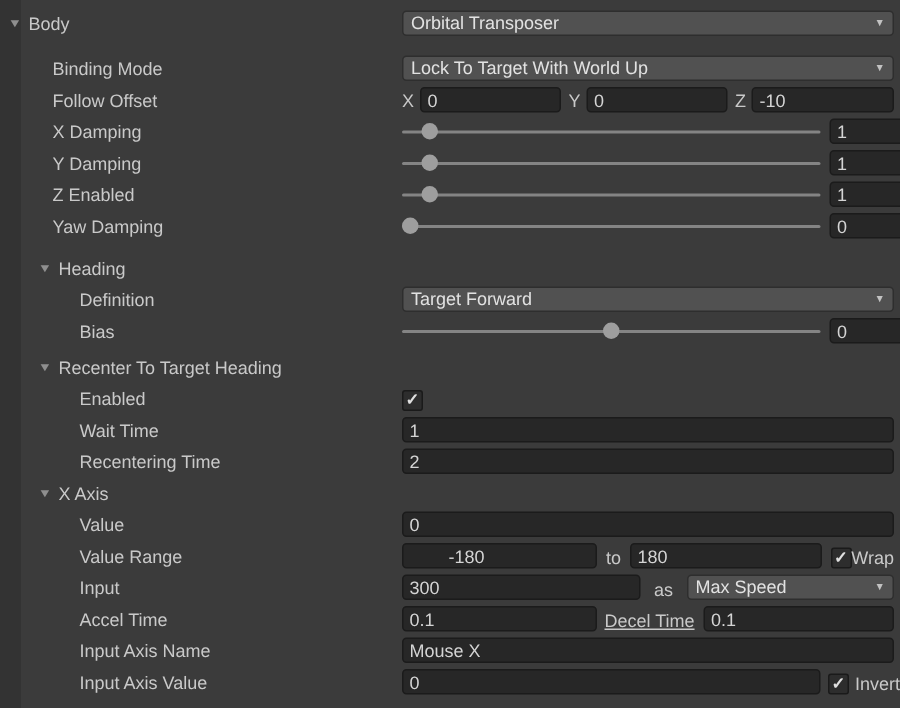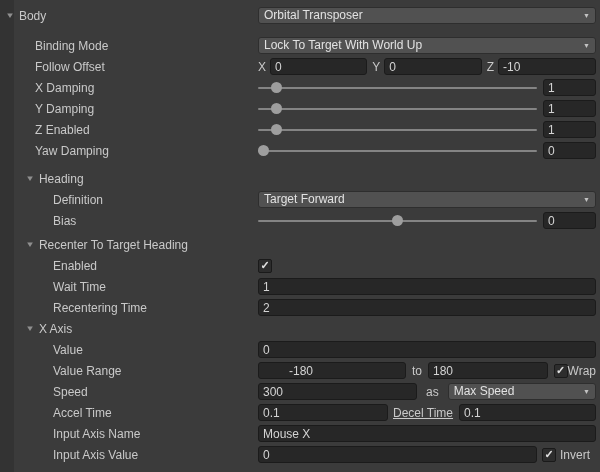--- a/index.html
+++ b/index.html
@@ -17,22 +17,22 @@
 
   .lbl { position:absolute; top:0; height:21px; display:flex; align-items:center;
          white-space:nowrap; color:#C9C9C9; }
   .ind1 { left:35px; } .ind2 { left:53px;text-align:right; }
 
   .fold { position:absolute; top:0; height:21px; display:flex; align-items:center; gap:5px;
           white-space:nowrap; cursor:default; }
   .fold-root { left:6px; } .fold-sub { left:26px; }
   .tri { font-size:8px; color:#8F8F8F; transform:scaleX(1.2); }
 
-  .val { position:absolute; left:258px; right:4px; top:2px; height:17px;
-         display:flex; align-items:center; }
+  .val { position:absolute; left:268px; right:4px; top:2px; height:17px;
+         display:flex; align-items:flex-end; }
 
   .dd { flex:1; height:17px; background:#515151; border:1px solid #2E2E2E;
         border-radius:3px; position:relative; min-width:0; }
   .dd-text { position:absolute; left:5px; top:0; height:15px; line-height:15px;
              color:#E2E2E2; white-space:nowrap; overflow:hidden; right:16px; }
   .dd-arrow { position:absolute; right:5px; top:50%; transform:translateY(-52%);
               font-size:7px; color:#C2C2C2; }
 
   input.tf { height:17px; background:#272727; border:1px solid #1B1B1B; border-radius:3px;
              color:#D4D4D4; font-family:"Liberation Sans", sans-serif; font-size:12px;
@@ -219,32 +219,32 @@
     <div class="row">
       <div class="lbl ind2">Value</div>
       <div class="val">
         <input class="tf grow" value="0" style="">
       </div>
     </div>
 
     <div class="row">
       <div class="lbl ind2">Value Range</div>
       <div class="val">
-        <input class="tf" style="width: 148px; flex: 0 0 auto; padding-left: 30px;" value="-180">
+        <input class="tf" style="width: 130px; flex: 0 0 auto; padding-left: 30px;" value="-180">
         <span class="midlbl" style="margin:0 6px;">to</span>
         <input class="tf grow" value="180" style="">
         <div class="cb checked" style="margin-left:6px;">
           <span class="check-icon">✓</span>
         </div>
         <span class="midlbl" style="">Wrap</span>
       </div>
     </div>
 
     <div class="row">
-      <div class="lbl ind2">Speed</div>
+      <div class="lbl ind2">Input</div>
       <div class="val">
         <input class="tf" style="width: 159px; flex: 0 0 auto;" value="300">
         <span class="midlbl" style="margin:0 9px;">as</span>
         <div class="dd">
           <span class="dd-text">Max Speed</span>
           <span class="dd-arrow">▼</span>
         </div>
       </div>
     </div>
 

